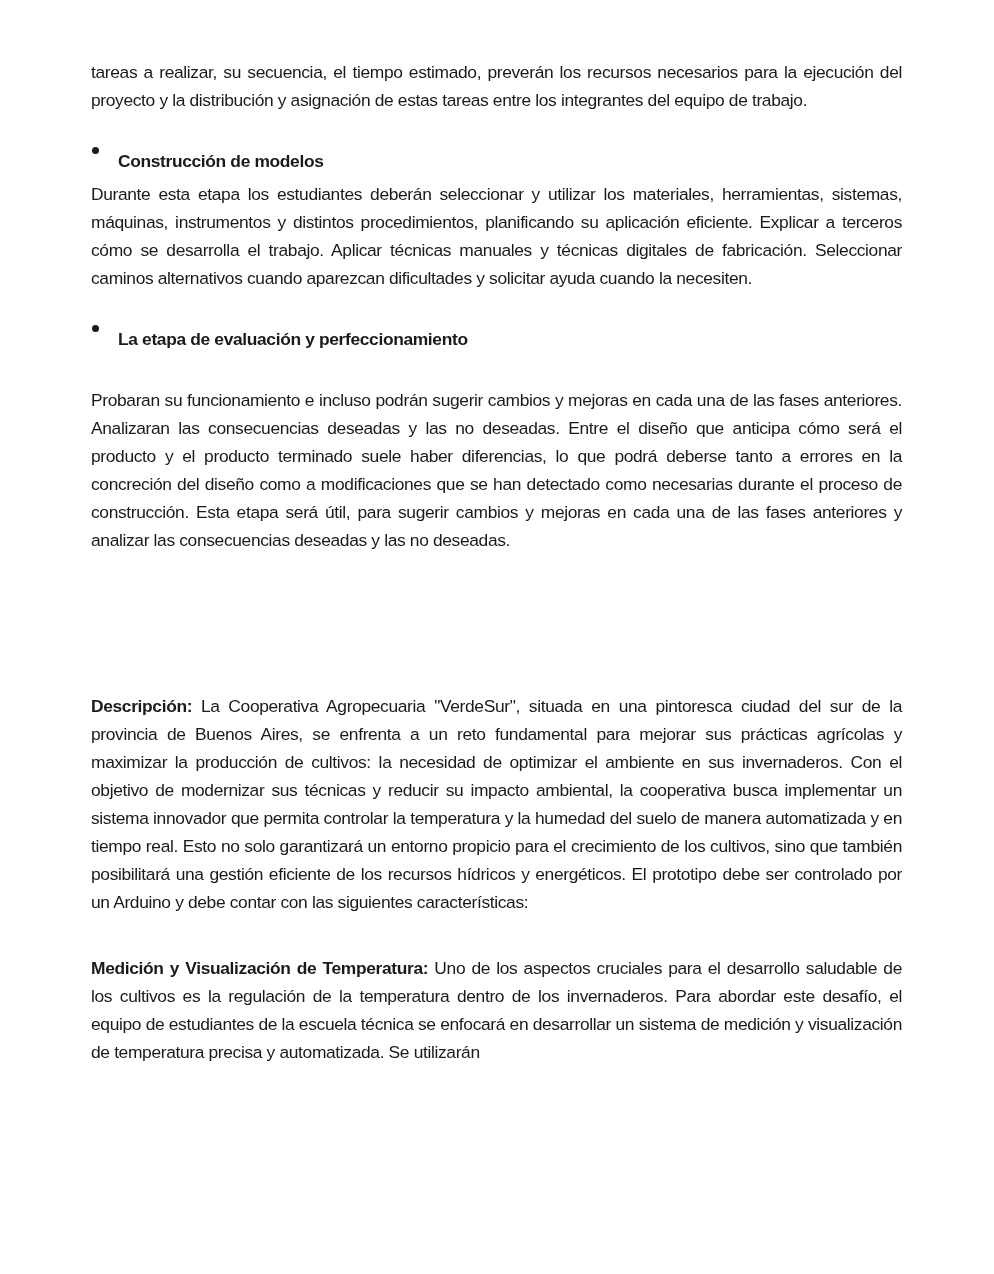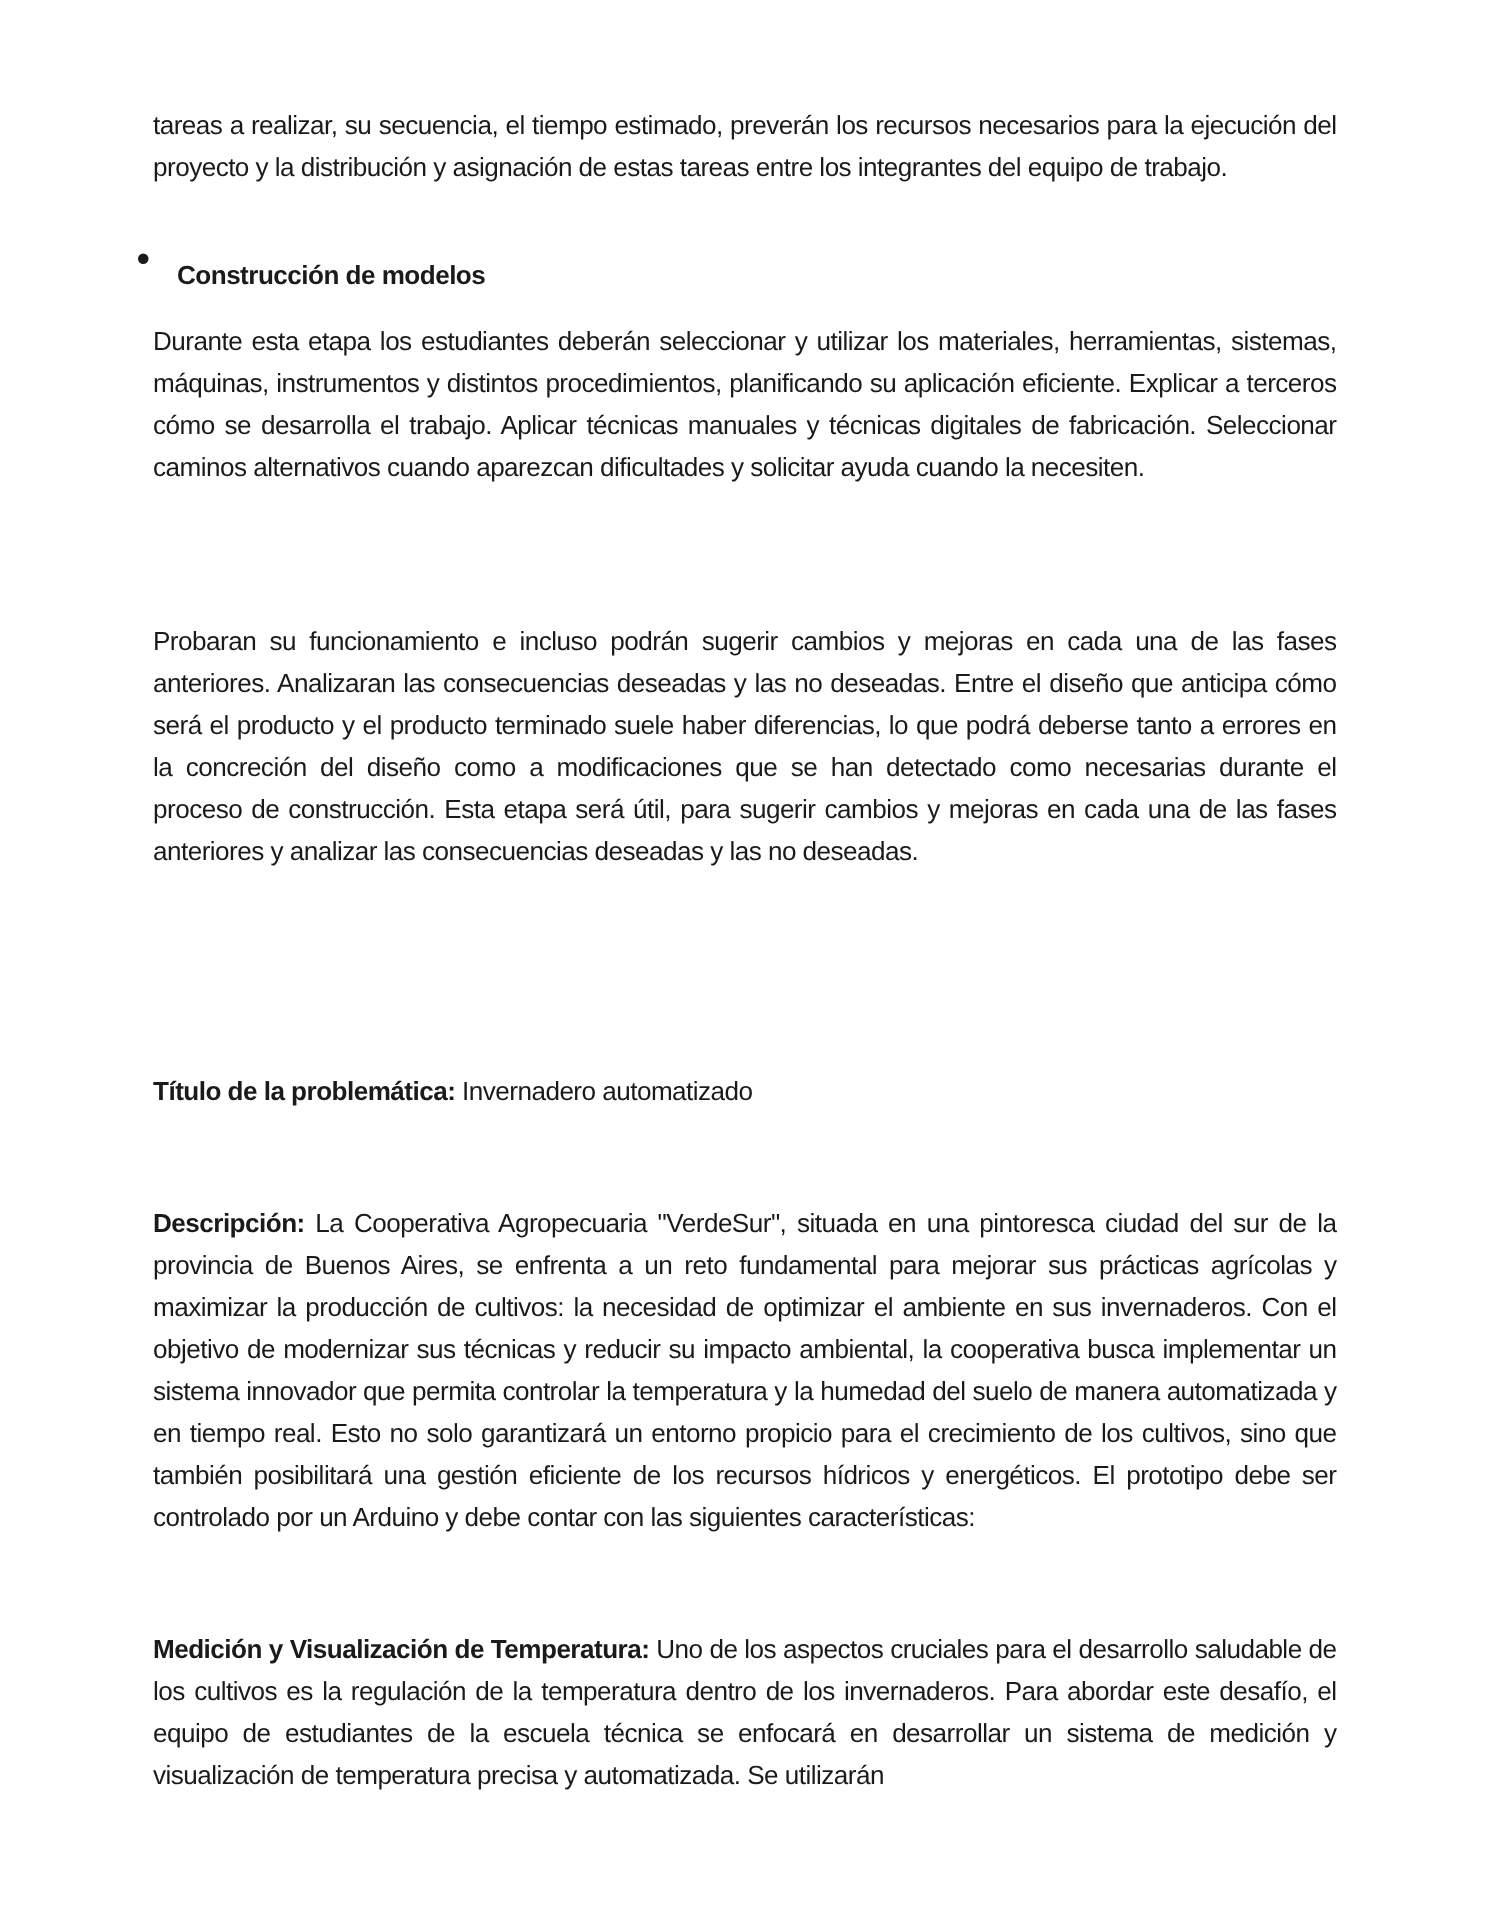--- a/index.html
+++ b/index.html
@@ -3,21 +3,21 @@
   <meta charset="utf-8">
   <style>
     html, body { margin: 0; padding: 0; background: #ffffff; }
     body { width: 994px; height: 1274px; overflow: hidden; position: relative; }
     .page {
       position: absolute; left: 86px; top: 53px; width: 821px;
       font-family: "Liberation Sans", sans-serif;
       font-size: 17.4px; line-height: 28px; color: #1a1a1a;
       letter-spacing: -0.35px;
     }
-    p { margin: 16px; text-align: justify; }
+    p { margin: 5px; text-align: justify; }
     .gap { height: 28px; }
     .bullet-head { display: flex; font-weight: bold; }
     .bullet-dot { display: inline-block; width: 7px; height: 7px; border-radius: 50%; background: #1a1a1a; margin-left: 6px; margin-right: 19px; }
     .section-title { color: #4472C4; font-size: 18.2px; }
     .section-title .strong { font-weight: bold; }
     .label { font-weight: bold; }
   </style>
 </head>
 <body>
 
@@ -28,32 +28,35 @@
   <div class="gap"></div>
 
   <div class="bullet-head">
     <span class="bullet-dot"></span>
     <span>Construcción de modelos</span>
   </div>
   <p>Durante esta etapa los estudiantes deberán seleccionar y utilizar los materiales, herramientas, sistemas, máquinas, instrumentos y distintos procedimientos, planificando su aplicación eficiente. Explicar a terceros cómo se desarrolla el trabajo. Aplicar técnicas manuales y técnicas digitales de fabricación. Seleccionar caminos alternativos cuando aparezcan dificultades y solicitar ayuda cuando la necesiten.</p>
 
   <div class="gap"></div>
 
+  <div class="bullet-head">
+    <span class="bullet-dot"></span>
+    <span>La etapa de evaluación y perfeccionamiento</span>
+  </div>
 
   <div class="gap"></div>
 
   <p>Probaran su funcionamiento e incluso podrán sugerir cambios y mejoras en cada una de las fases anteriores. Analizaran las consecuencias deseadas y las no deseadas. Entre el diseño que anticipa cómo será el producto y el producto terminado suele haber diferencias, lo que podrá deberse tanto a errores en la concreción del diseño como a modificaciones que se han detectado como necesarias durante el proceso de construcción. Esta etapa será útil, para sugerir cambios y mejoras en cada una de las fases anteriores y analizar las consecuencias deseadas y las no deseadas.</p>
 
   <div class="gap"></div>
   <div class="gap" style="height:44px"></div>
 
 
   <div class="gap"></div>
 
-  <p><span class="label">Título de la problemática:</span><span> Invernadero automatizado</span></p>
 
   <div class="gap"></div>
 
   <p><span class="label">Descripción:</span><span> La Cooperativa Agropecuaria "VerdeSur", situada en una pintoresca ciudad del sur de la provincia de Buenos Aires, se enfrenta a un reto fundamental para mejorar sus prácticas agrícolas y maximizar la producción de cultivos: la necesidad de optimizar el ambiente en sus invernaderos. Con el objetivo de modernizar sus técnicas y reducir su impacto ambiental, la cooperativa busca implementar un sistema innovador que permita controlar la temperatura y la humedad del suelo de manera automatizada y en tiempo real. Esto no solo garantizará un entorno propicio para el crecimiento de los cultivos, sino que también posibilitará una gestión eficiente de los recursos hídricos y energéticos. El prototipo debe ser controlado por un Arduino y debe contar con las siguientes características:</span></p>
 
   <div class="gap"></div>
 
   <p><span class="label">Medición y Visualización de Temperatura:</span><span> Uno de los aspectos cruciales para el desarrollo saludable de los cultivos es la regulación de la temperatura dentro de los invernaderos. Para abordar este desafío, el equipo de estudiantes de la escuela técnica se enfocará en desarrollar un sistema de medición y visualización de temperatura precisa y automatizada. Se utilizarán</span></p>
 
 </div>

